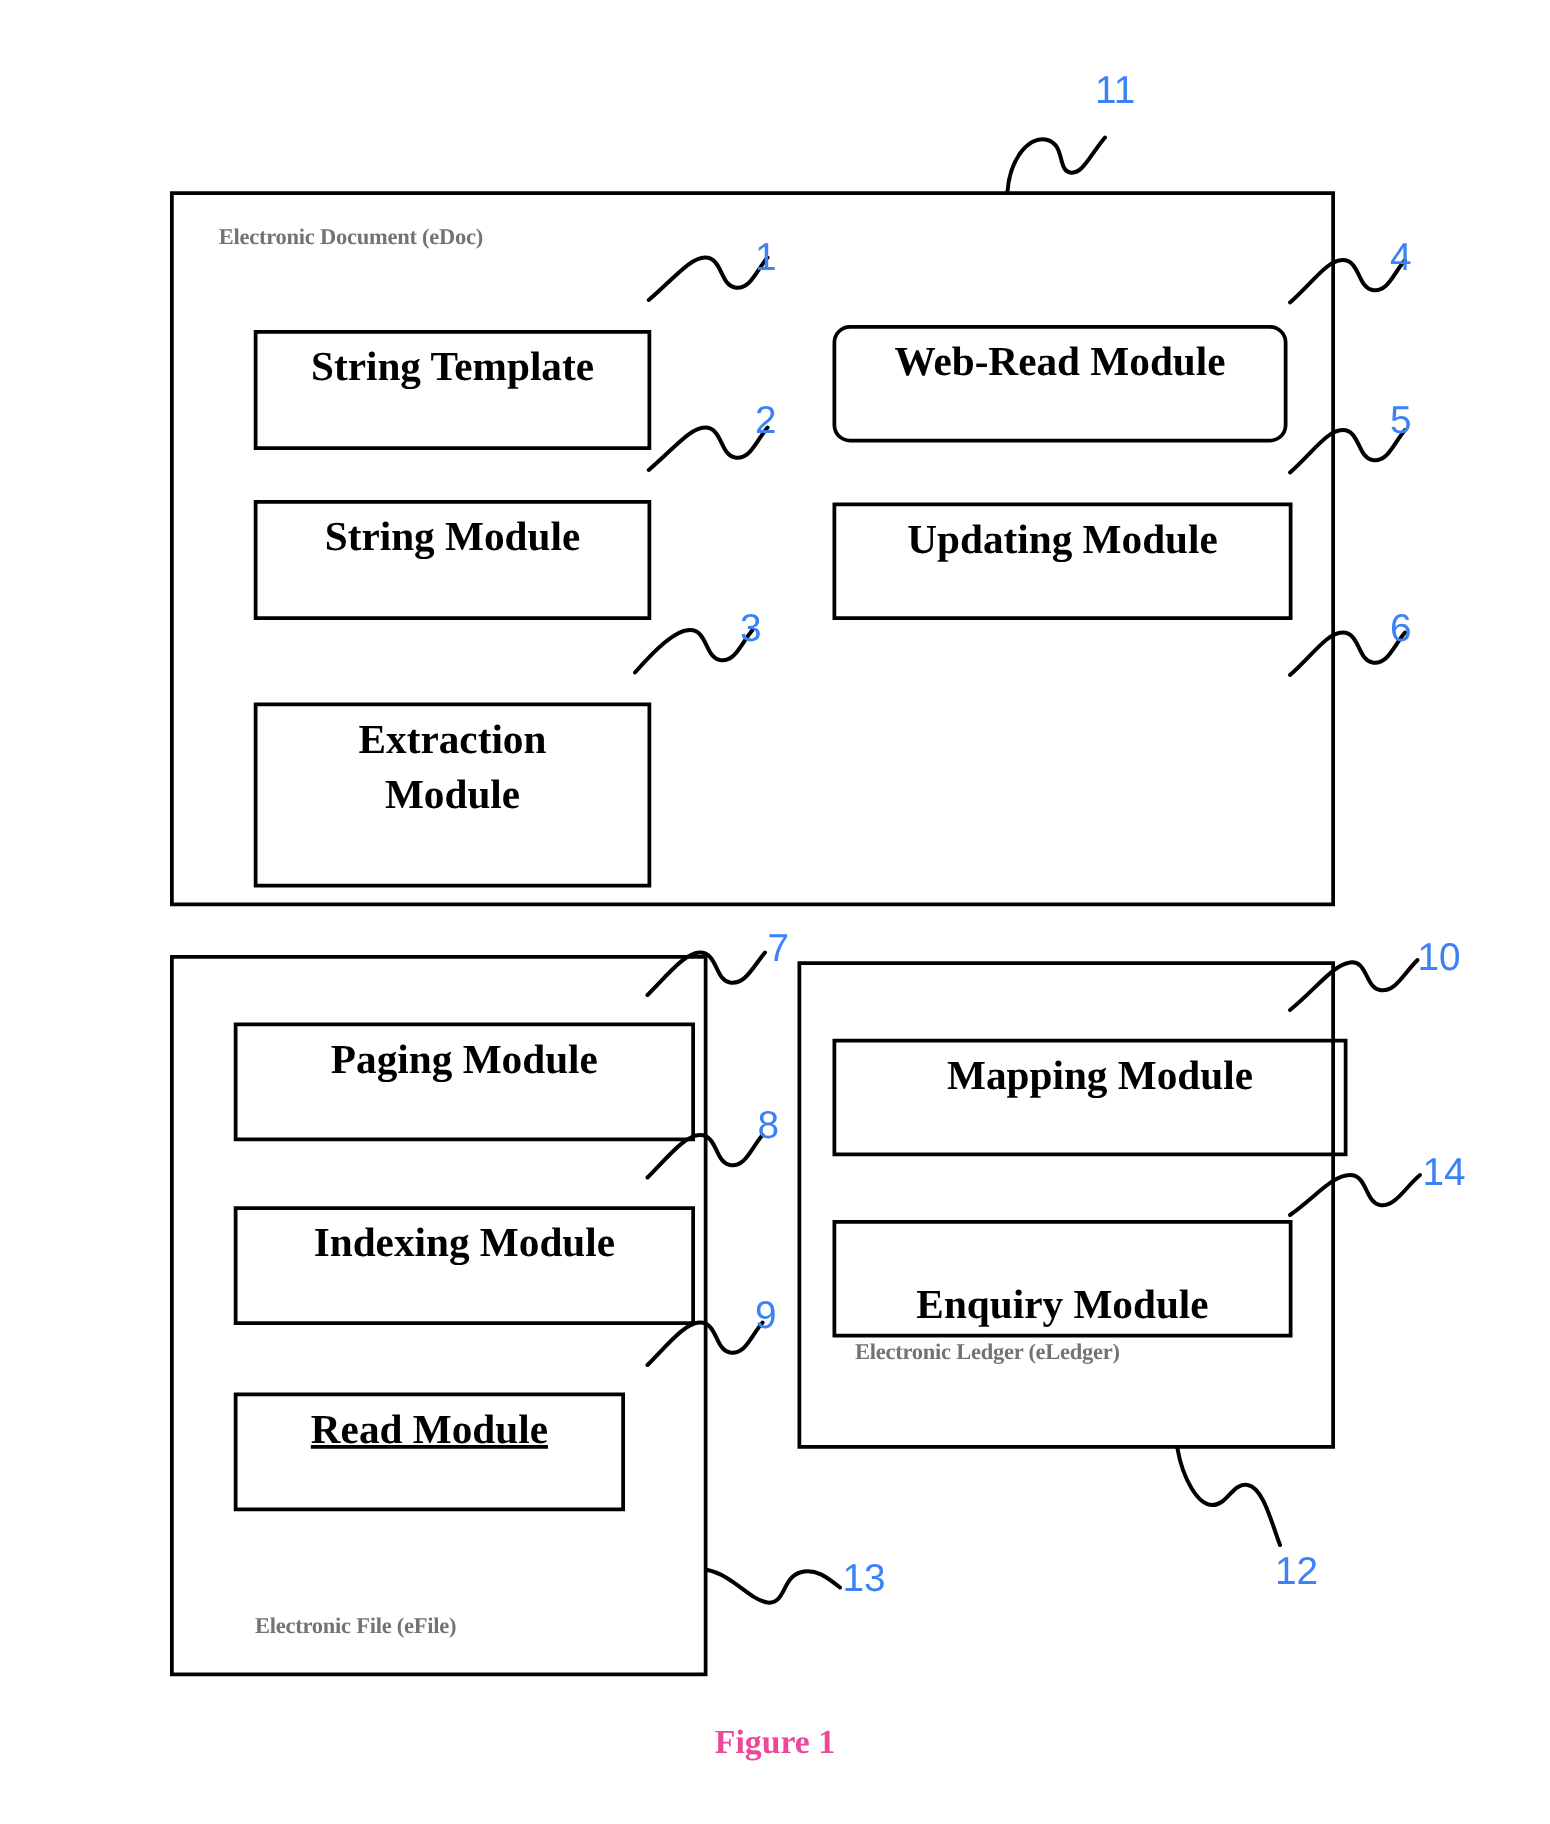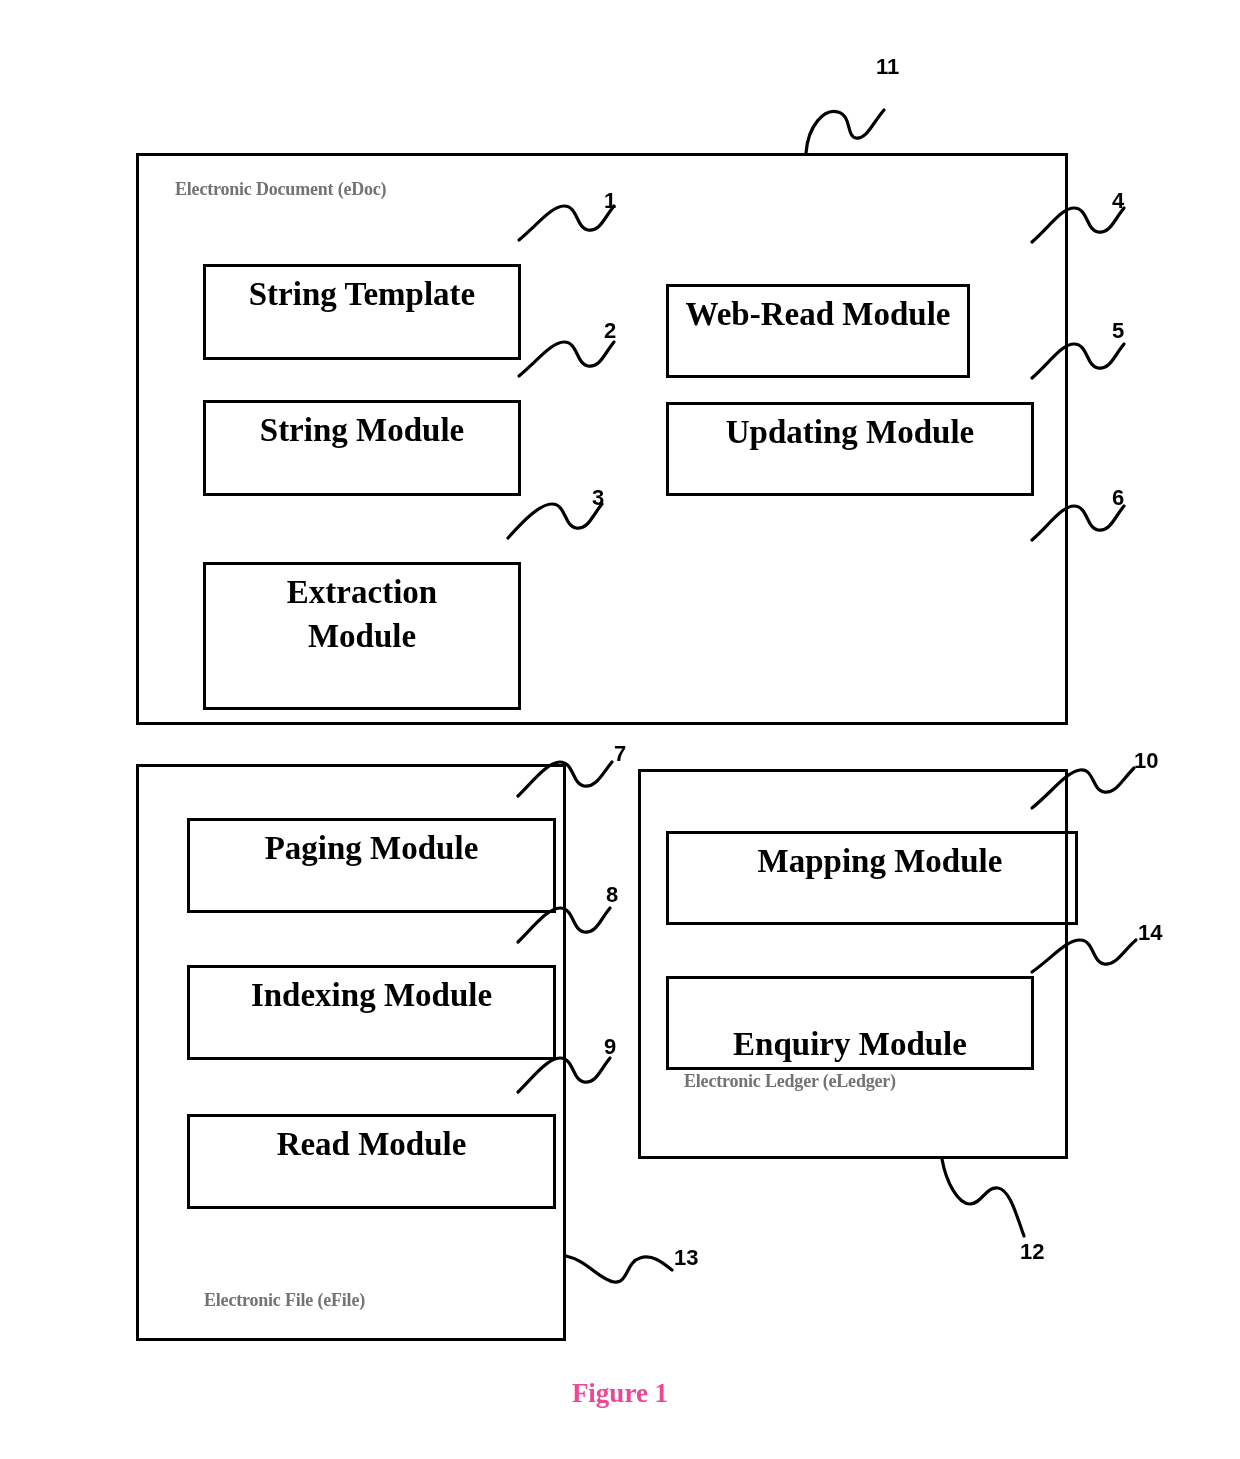--- a/index.html
+++ b/index.html
@@ -72,38 +72,38 @@
     text-align: center;
     padding-top: 6px;
     white-space: pre-line;
   }
 
   
   #box-string-template { left: 203px; top: 240px; width: 318px; height: 96px; }
   #box-string-module   { left: 203px; top: 376px; width: 318px; height: 96px; }
   #box-extraction      { left: 203px; top: 538px; width: 318px; height: 148px; }
   
-  #box-web-read        { left: 666px; top: 260px; width: 304px; height: 94px; }
+  #box-web-read        { left: 666px; top: 236px; width: 364px; height: 94px; border-radius: 14px; }
   #box-updating        { left: 666px; top: 378px; width: 368px; height: 94px; }
   #box-formation       { left: 666px; top: 540px; width: 368px; height: 94px; }
   
   #box-paging          { left: 187px; top: 794px;  width: 369px; height: 95px; }
   #box-indexing        { left: 187px; top: 941px;  width: 369px; height: 95px; }
-  #box-read            { left: 187px; top: 1090px; width: 369px; height: 95px; }
+  #box-read            { left: 187px; top: 1090px; width: 313px; height: 95px; text-decoration: underline; }
   
   #box-mapping         { left: 666px; top: 807px;  width: 412px; height: 94px; padding-left: 16px; }
   #box-enquiry         { left: 666px; top: 952px;  width: 368px; height: 94px; align-items: flex-end; }
 
   
   .ref-num {
     position: absolute;
     font-family: "Liberation Sans", sans-serif;
-    font-weight: bold;
-    font-size: 22px;
-    color: #000000;
+    font-weight: normal;
+    font-size: 31px;
+    color: #3b82f6;
     line-height: 1;
   }
   #ref-11 { left: 876px;  top: 56px;  }
   #ref-1  { left: 604px;  top: 190px; }
   #ref-4  { left: 1112px; top: 190px; }
   #ref-2  { left: 604px;  top: 320px; }
   #ref-5  { left: 1112px; top: 320px; }
   #ref-3  { left: 592px;  top: 487px; }
   #ref-6  { left: 1112px; top: 487px; }
   #ref-7  { left: 614px;  top: 743px; }

